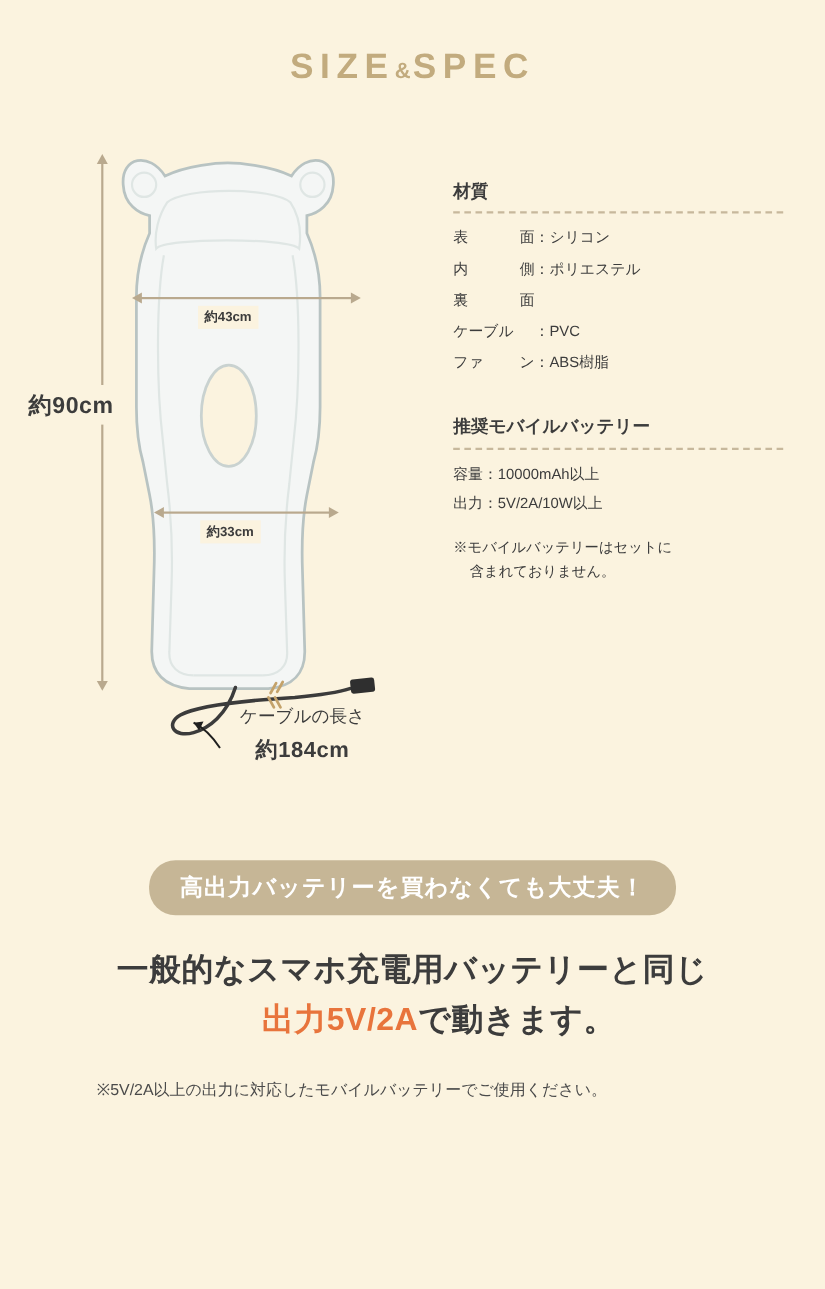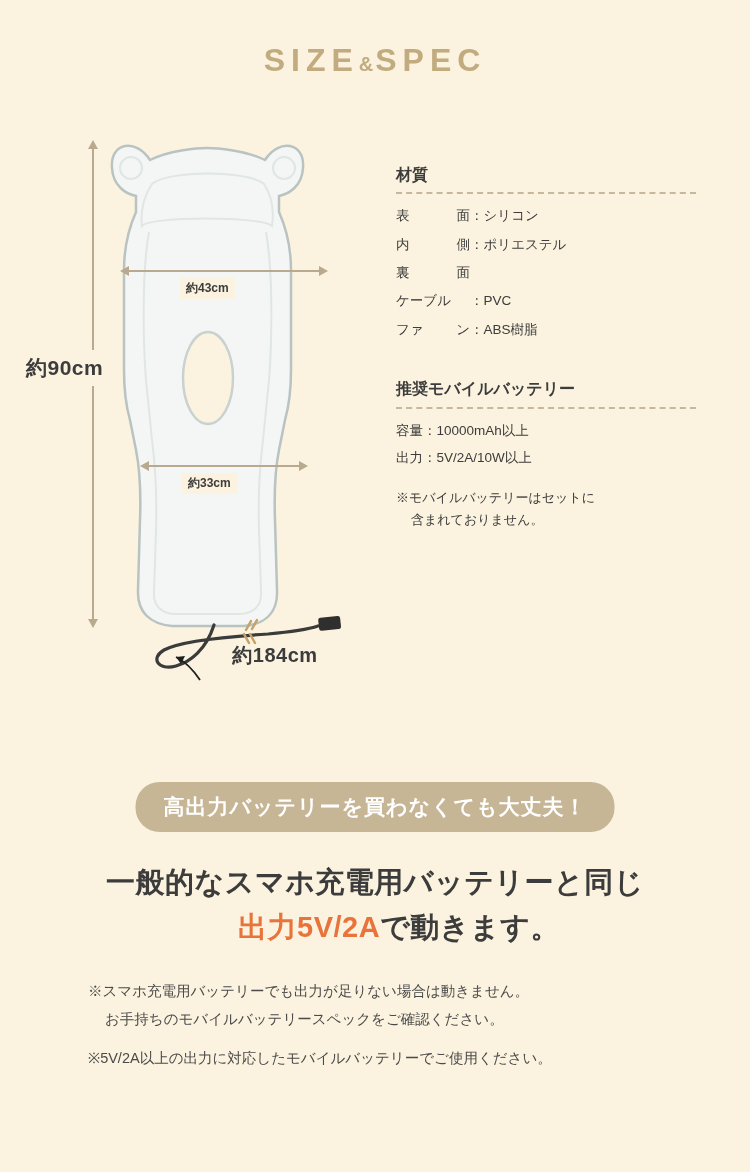--- a/index.html
+++ b/index.html
@@ -83,21 +83,21 @@
     width: 230px;
     text-align: center;
     font-size: 16px;
     line-height: 1.7;
   }
   .cable-label .big { font-size: 20px; font-weight: bold; letter-spacing: 0.5px; }
 
   
   .spec {
     position: absolute;
-    left: 396px; top: 160px;
+    left: 412px; top: 160px;
     width: 300px;
     font-size: 14px;
     line-height: 1.9;
   }
   .spec h3 {
     font-size: 16px;
     font-weight: bold;
     margin-bottom: 2px;
   }
   .dashed {
@@ -219,20 +219,21 @@
     <div class="v-arrow"></div>
     <div class="v-label">約90cm</div>
 
     <div class="h-arrow h43"></div>
     <div class="h-label lab43">約43cm</div>
 
     <div class="h-arrow h33"></div>
     <div class="h-label lab33">約33cm</div>
 
     <div class="cable-label">
+      <div>ケーブルの長さ</div>
       <div class="big">約184cm</div>
     </div>
   </div>
 
   <div class="spec">
     <h3>材質</h3>
     <div class="dashed"></div>
 
     <div class="spec-row">
       <span class="k">
@@ -285,21 +286,17 @@
 
   <div class="headline">
     <span>一般的なスマホ充電用バッテリーと同じ</span>
     <span class="l2">
       <span class="orange">出力5V/2A</span><span>で動きます。</span>
     </span>
   </div>
 
   <div class="footnotes">
     <p>
-      <span>※スマホ充電用バッテリーでも出力が足りない場合は動きません。</span>
-      <span class="sub">お手持ちのモバイルバッテリースペックをご確認ください。</span>
-    </p>
-    <p>
       <span>※5V/2A以上の出力に対応したモバイルバッテリーでご使用ください。</span>
     </p>
   </div>
 
 </div>
 
 </body></html>

